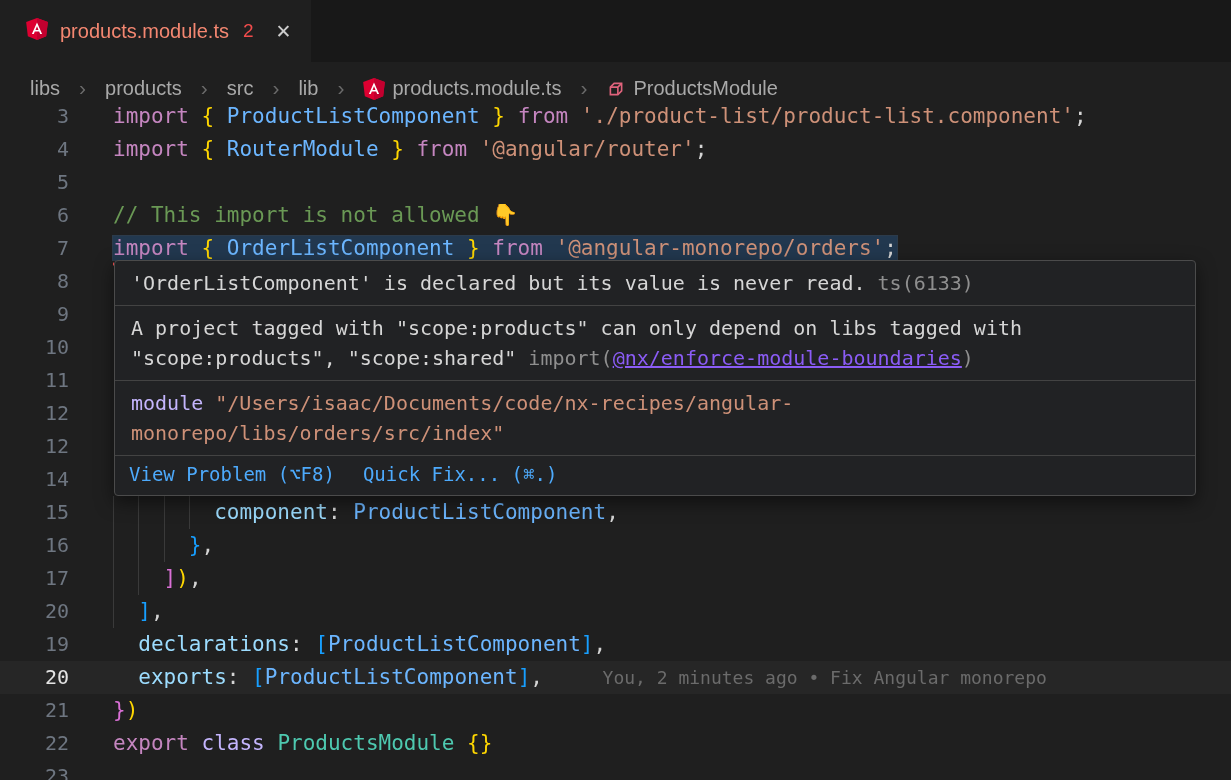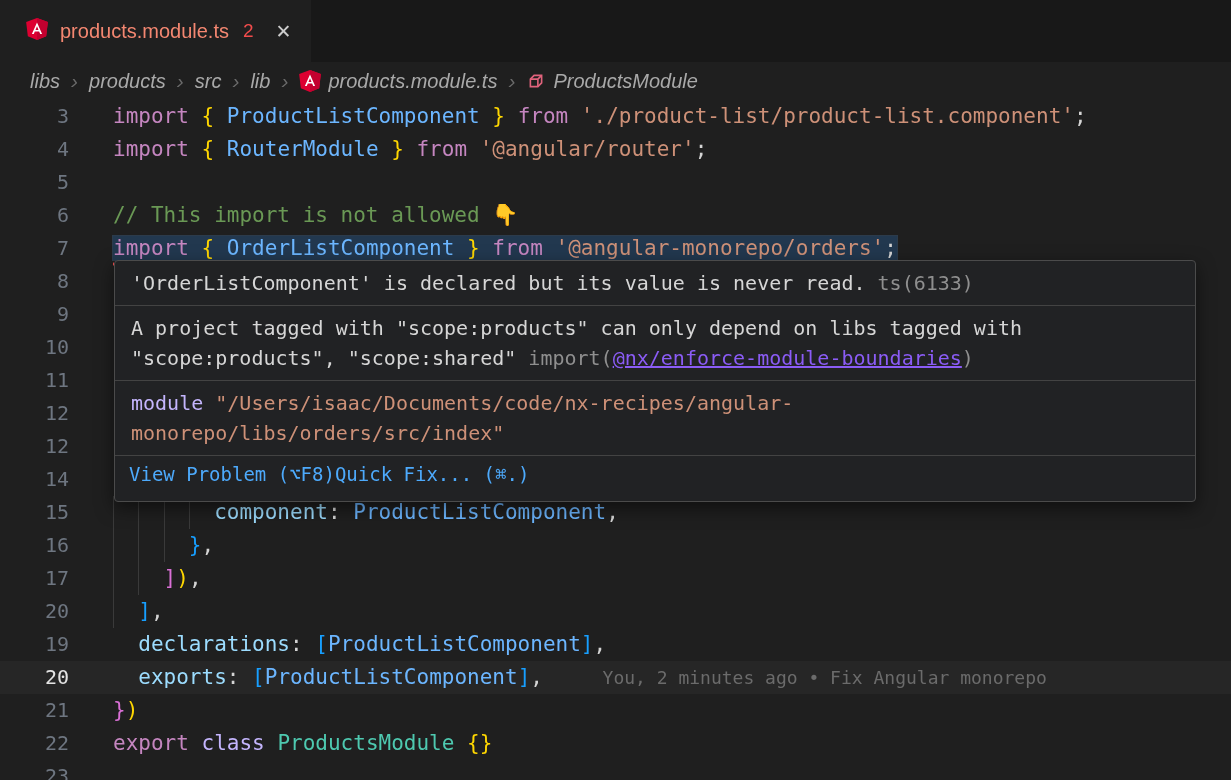--- a/index.html
+++ b/index.html
@@ -9,22 +9,22 @@
 
   
   .tabbar { height:62px; background:#181818; display:flex; align-items:stretch; }
   .tab { display:flex; align-items:center; gap:12px; padding:0 20px 0 26px;
          background:#1f1f1f; cursor:pointer; }
   .tab-label { font-size:20px; color:#f48771; }
   .tab-badge { font-size:19px; color:#f14c4c; margin-left:2px; }
   .tab-close { font-size:19px; color:#cccccc; margin-left:10px; cursor:pointer; }
 
   
-  .breadcrumb { height:38px; background:#1f1f1f; display:flex; align-items:center;
-                padding-left:30px; gap:9px; font-size:20px; color:#a9a9a9;font-style:italic; }
+  .breadcrumb { height:38px; background:#1f1f1f; display:flex; align-items:flex-end;
+                padding-left:30px; gap:17px; font-size:20px; color:#a9a9a9; }
   .bc-item { display:flex; align-items:center; gap:7px; cursor:pointer; white-space:nowrap; }
   .bc-sep { color:#6b6b6b; font-size:21px; padding:0 2px; }
   .bc-item svg { display:block; }
 
   
   .editor { position:relative; height:680px; background:#1f1f1f; overflow:hidden; }
   .code-row { display:flex; height:33px; line-height:33px; }
   .code-row.active { background:rgba(255,255,255,0.035); }
   .gutter { flex:0 0 113px; width:113px; text-align:right; padding-right:44px;
             font-family:"DejaVu Sans Mono", monospace; font-size:20px; color:#6e7681; }
@@ -56,21 +56,21 @@
   
   .hover { position:absolute; left:114px; top:160px; width:1082px; z-index:10;
            background:#212224; border:1px solid #4b4b4b; border-radius:4px;
            box-shadow:0 6px 18px rgba(0,0,0,0.5);
            font-family:"DejaVu Sans Mono", monospace; font-size:20px; line-height:30px;
            color:#d6d6d6; overflow:hidden; }
   .hover-row { padding:7px 16px; border-bottom:1px solid #434343; }
   .hv-dim { color:#8f8f8f;margin-top:25px; }
   .hv-dim.gap { margin-left:1ch; }
   .hv-link { color:#8b5cf6; text-decoration:underline; cursor:pointer; }
-  .hover-actions { padding:5px 14px 14px; display:flex; 
+  .hover-actions { padding:5px 14px 8px; display:flex; gap:28px;
                    font-size:19px; line-height:26px; }
   .hv-action { color:#4daafc; cursor:pointer; white-space:nowrap; }
 </style>
 </head>
 <body>
 
 <div class="window">
 
   <div class="tabbar">
     <div class="tab">

